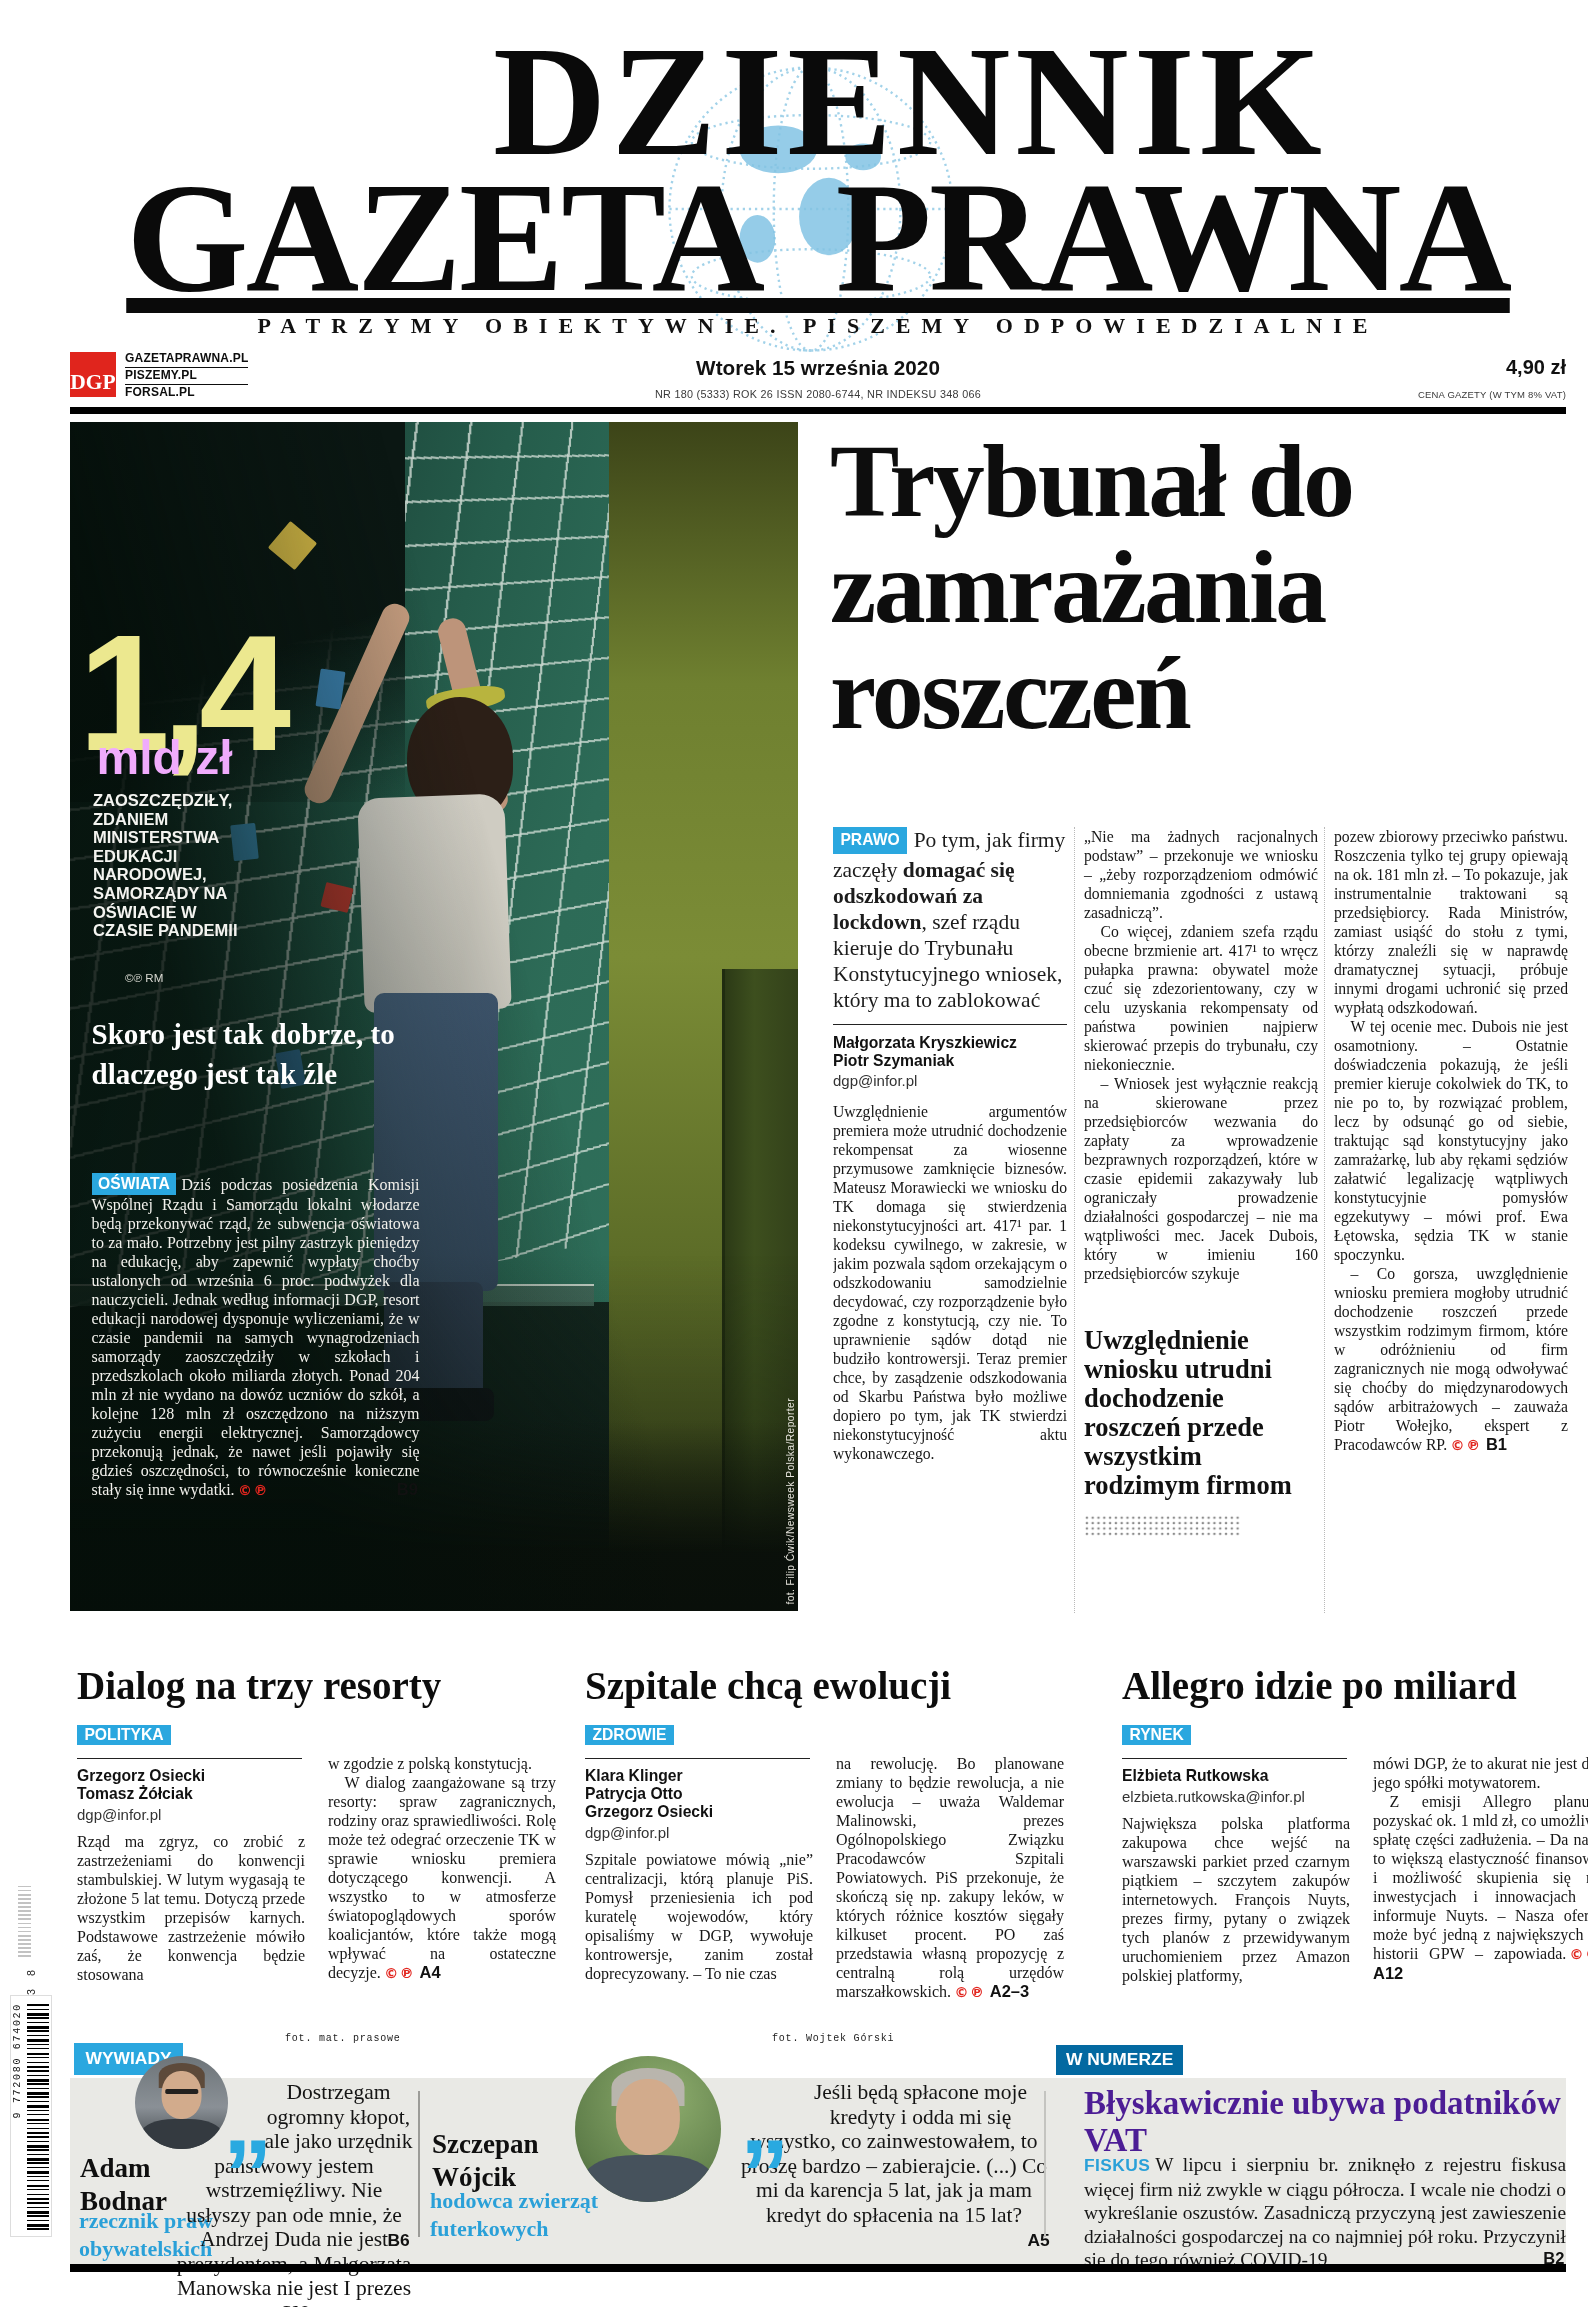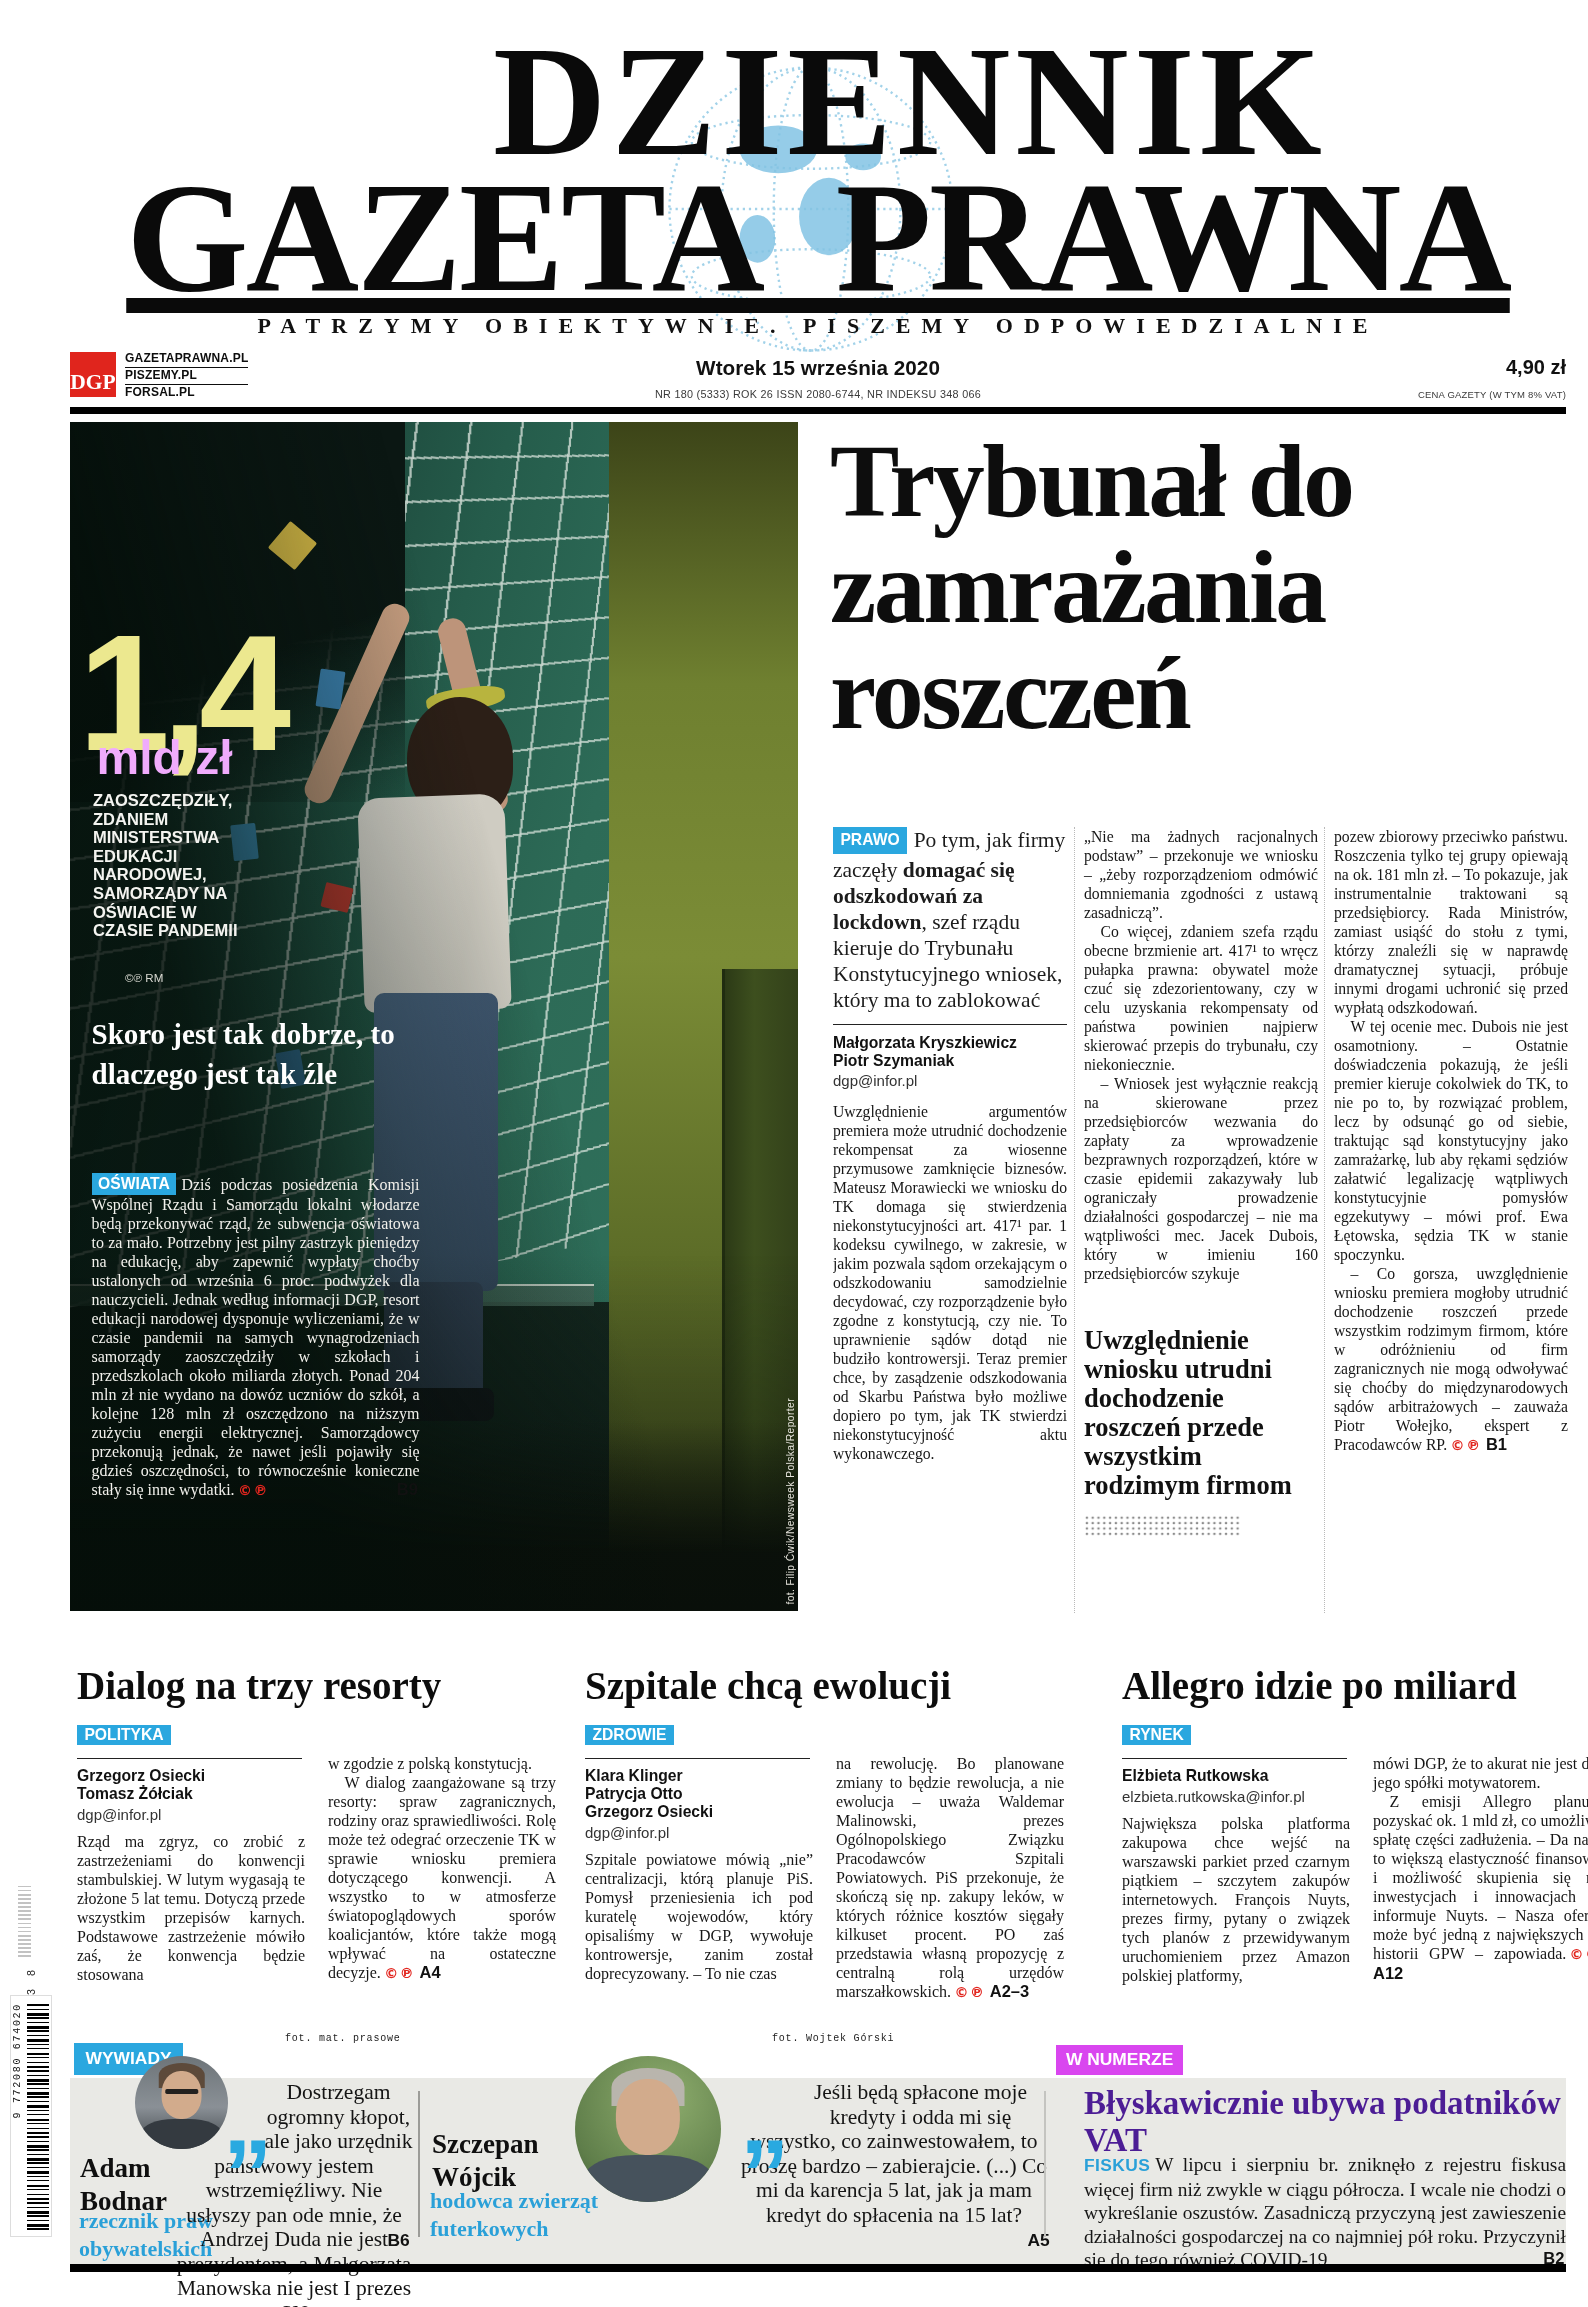--- a/index.html
+++ b/index.html
@@ -109,21 +109,21 @@
   .sec-rule{border-top:1.2px solid #222;width:225px;margin:10px 0 8.3px;}
   .sec-col{position:absolute;top:167px;width:228px;height:189px;overflow:visible;}
   .sec-colL{left:0;} .sec-colR{left:251px;top:89px;height:266px;}
   .s-body{margin:0;font-size:16px;line-height:19px;text-align:justify;color:#161616;}
 
   
   .strip{position:absolute;left:70px;top:2078px;width:1496px;height:186px;background:#e9e9e5;}
   .fotocap{position:absolute;font-family:"Liberation Mono",monospace;font-size:10px;color:#222;letter-spacing:0.8px;}
   .strip-tag{position:absolute;left:74px;top:2043px;background:#2aa7df;color:#fff;font-family:"Liberation Sans",sans-serif;
        font-weight:bold;font-size:17.4px;padding:5px 11.6px 5.8px;}
-  .wn-tag{position:absolute;left:1056px;top:2045px;background:#d946ef;color:#fff;font-family:"Liberation Sans",sans-serif;
+  .wn-tag{position:absolute;left:1056px;top:2045px;background:#0369a1;color:#fff;font-family:"Liberation Sans",sans-serif;
        font-weight:bold;font-size:17.4px;padding:4.1px 10px 5px;}
   .portrait{position:absolute;border-radius:50%;overflow:hidden;}
   .p1{left:135px;top:2056px;width:93px;height:93px;background:linear-gradient(180deg,#6d7478 0%,#8a9096 55%,#3c4246 100%);}
   .p2{left:575px;top:2056px;width:146px;height:146px;background:radial-gradient(circle at 60% 30%,#8fae6e,#5f7e4a 70%,#3f5a33);}
   .pface{position:absolute;left:50%;top:16%;transform:translateX(-50%);width:44%;height:52%;background:#d2ab8c;border-radius:46%;}
   .phair{position:absolute;left:50%;top:8%;transform:translateX(-50%);width:50%;height:26%;background:#5d4a3a;border-radius:50% 50% 0 0;}
   .p2 .phair{background:#b9b5ad;}
   .pbody{position:absolute;left:50%;bottom:-4%;transform:translateX(-50%);width:86%;height:36%;background:#343a40;border-radius:40% 40% 0 0;}
   .p2 .pbody{background:#46525c;}
   .pglasses{position:absolute;left:50%;top:36%;transform:translateX(-50%);width:36%;height:5%;background:#23211f;border-radius:1.7px;}

